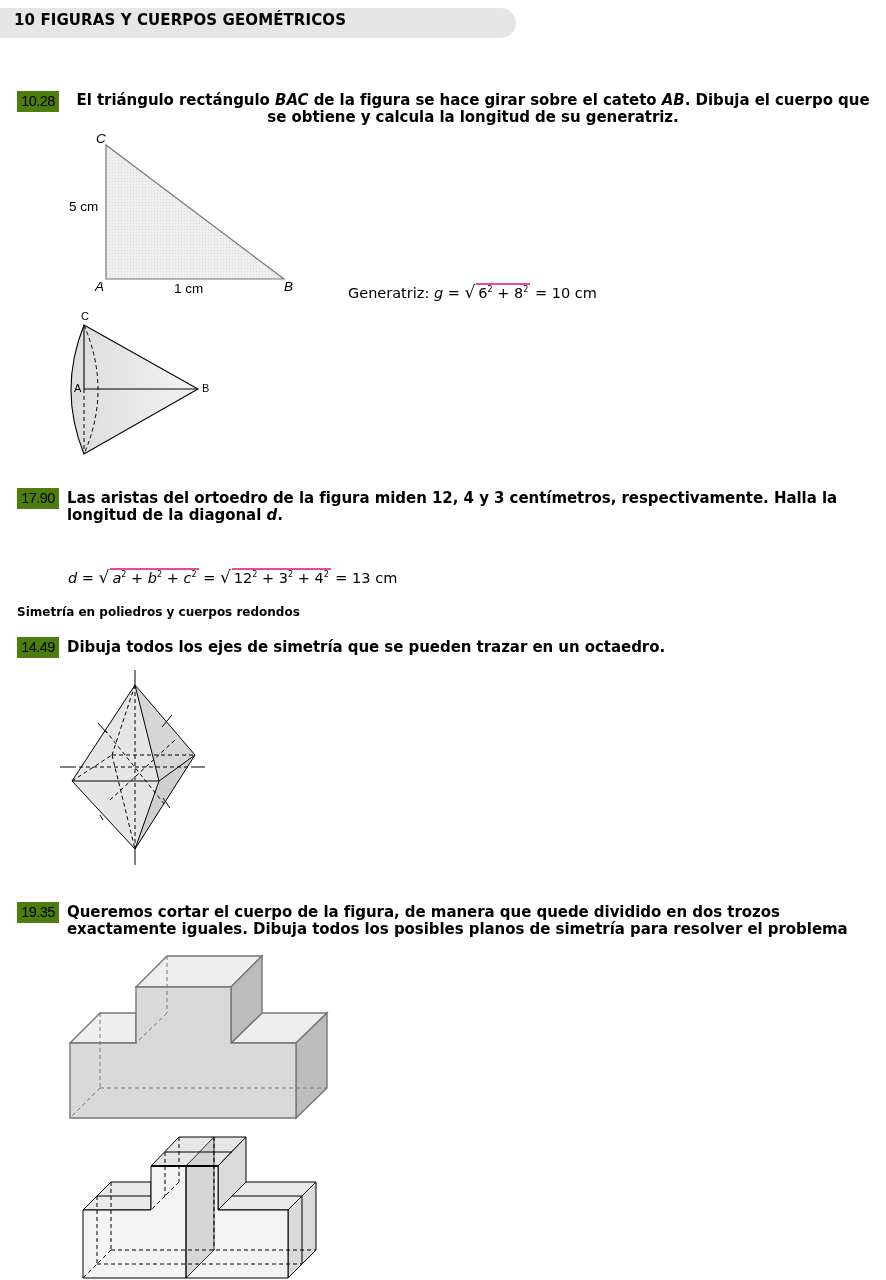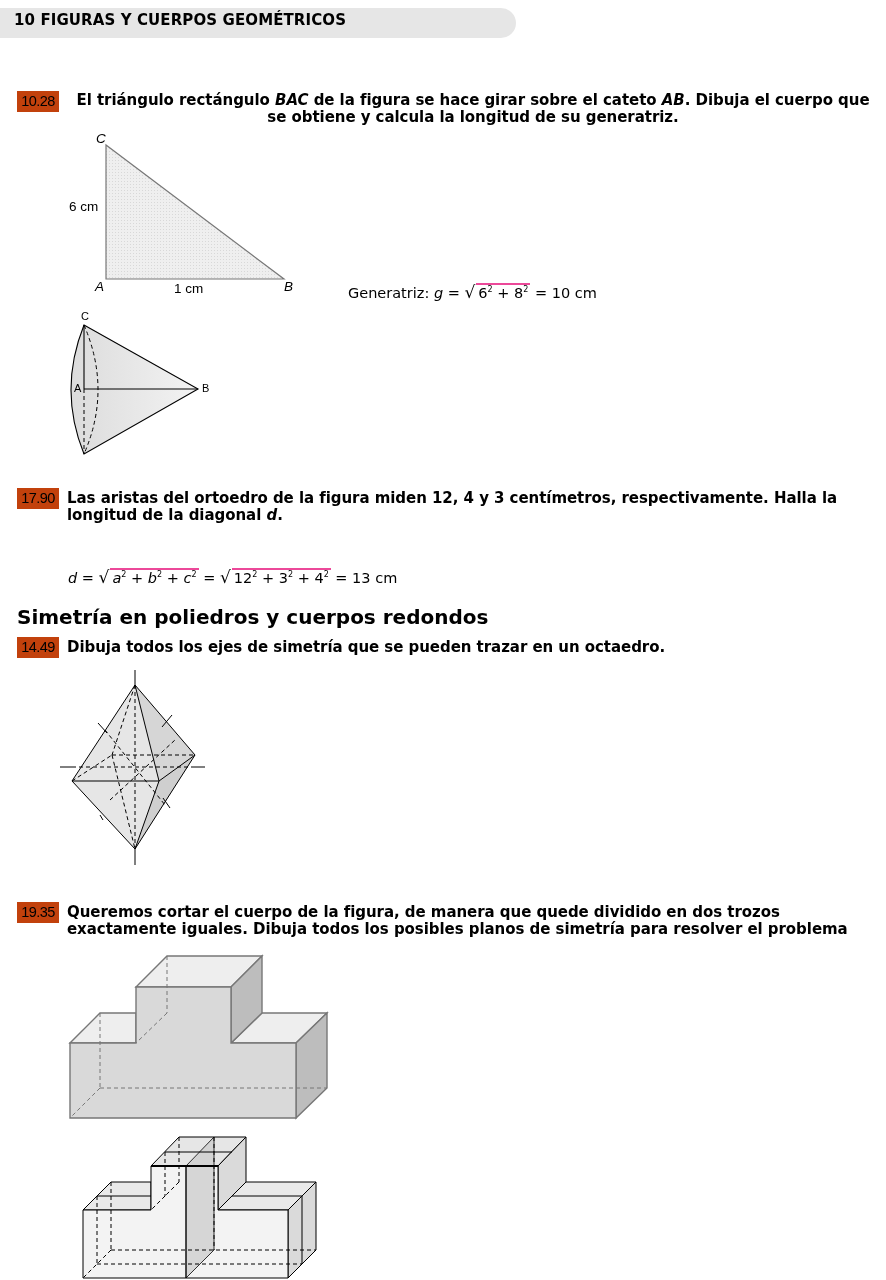--- a/index.html
+++ b/index.html
@@ -2,27 +2,27 @@
 <html><head>
 <meta charset="utf-8">
 <style>
   html, body { margin: 0; padding: 0; background: #ffffff; }
   body { width: 886px; height: 1280px; position: relative; overflow: hidden;
          font-family: "DejaVu Sans", sans-serif; color: #000; }
   .header-bar { position: absolute; left: 0; top: 8px; width: 516px; height: 30px;
     background: #e6e6e6; border-radius: 0 15px 15px 0; }
   .header-title { position: absolute; left: 14px; top: 11px; font-size: 15px; font-weight: bold;
     letter-spacing: 0.1px; white-space: nowrap; }
-  .ex-num { position: absolute; left: 17px; width: 42px; height: 21px; background: #c2410c;
+  .ex-num { position: absolute; left: 17px; width: 42px; height: 21px; background: #4d7c0f;
     font-family: "Liberation Sans Narrow", "Liberation Sans", sans-serif; font-size: 14.5px;
     line-height: 21px; text-align: center; letter-spacing: -0.6px; }
   .ex-text { position: absolute; left: 67px; width: 820px; font-size: 15px; font-weight: bold;
     line-height: 17px; letter-spacing: -0.05px; }
   .ex-text i { font-style: italic; }
-  .section-title { position: absolute; left: 17px; top: 605px; font-size: 20px; font-weight: bold; }
+  .section-title { position: absolute; left: 17px; top: 605px; font-size: 12px; font-weight: bold; }
   .formula { position: absolute; font-family: "DejaVu Sans", sans-serif; font-size: 14.5px; white-space: nowrap; }
   .formula .sq { display: inline-block; border-top: 2px solid #ec4899; padding: 0 2px; margin-left: 1px; }
   .formula sup { font-size: 8px; vertical-align: 6px; }
   .formula .rad { font-size: 17px; }
   .fig-label { position: absolute; font-family: "Liberation Sans", sans-serif; font-size: 13.5px; }
   svg { position: absolute; overflow: visible; }
 </style>
 </head>
 <body>
 
@@ -37,21 +37,21 @@
 <svg style="left:0;top:0" width="886" height="1280">
   <defs>
     <pattern id="dots" width="3" height="3" patternUnits="userSpaceOnUse">
       <rect width="3" height="3" fill="#efefef"></rect>
         <rect x="1" y="1" width="1" height="1" fill="#d8d8d8"></rect>
     </pattern>
   </defs>
   <polygon points="106,145 106,279 284,279" fill="url(#dots)" stroke="#777" stroke-width="1.2"></polygon>
 </svg>
 <div class="fig-label" style="left:96px;top:131px;font-style:italic">C</div>
-<div class="fig-label" style="left:69px;top:199px">6 cm</div>
+<div class="fig-label" style="left:69px;top:199px">5 cm</div>
 <div class="fig-label" style="left:95px;top:279px;font-style:italic">A</div>
 <div class="fig-label" style="left:174px;top:281px">1 cm</div>
 <div class="fig-label" style="left:284px;top:279px;font-style:italic">B</div>
 
 <div class="formula" style="left:348px;top:282px">
   <span>Generatriz:</span>
   <i>g</i>
   <span>=</span>
   <span class="rad">√</span><span class="sq"><span>6</span><sup>2</sup> <span>+</span> <span>8</span><sup>2</sup></span>
   <span>=</span>

